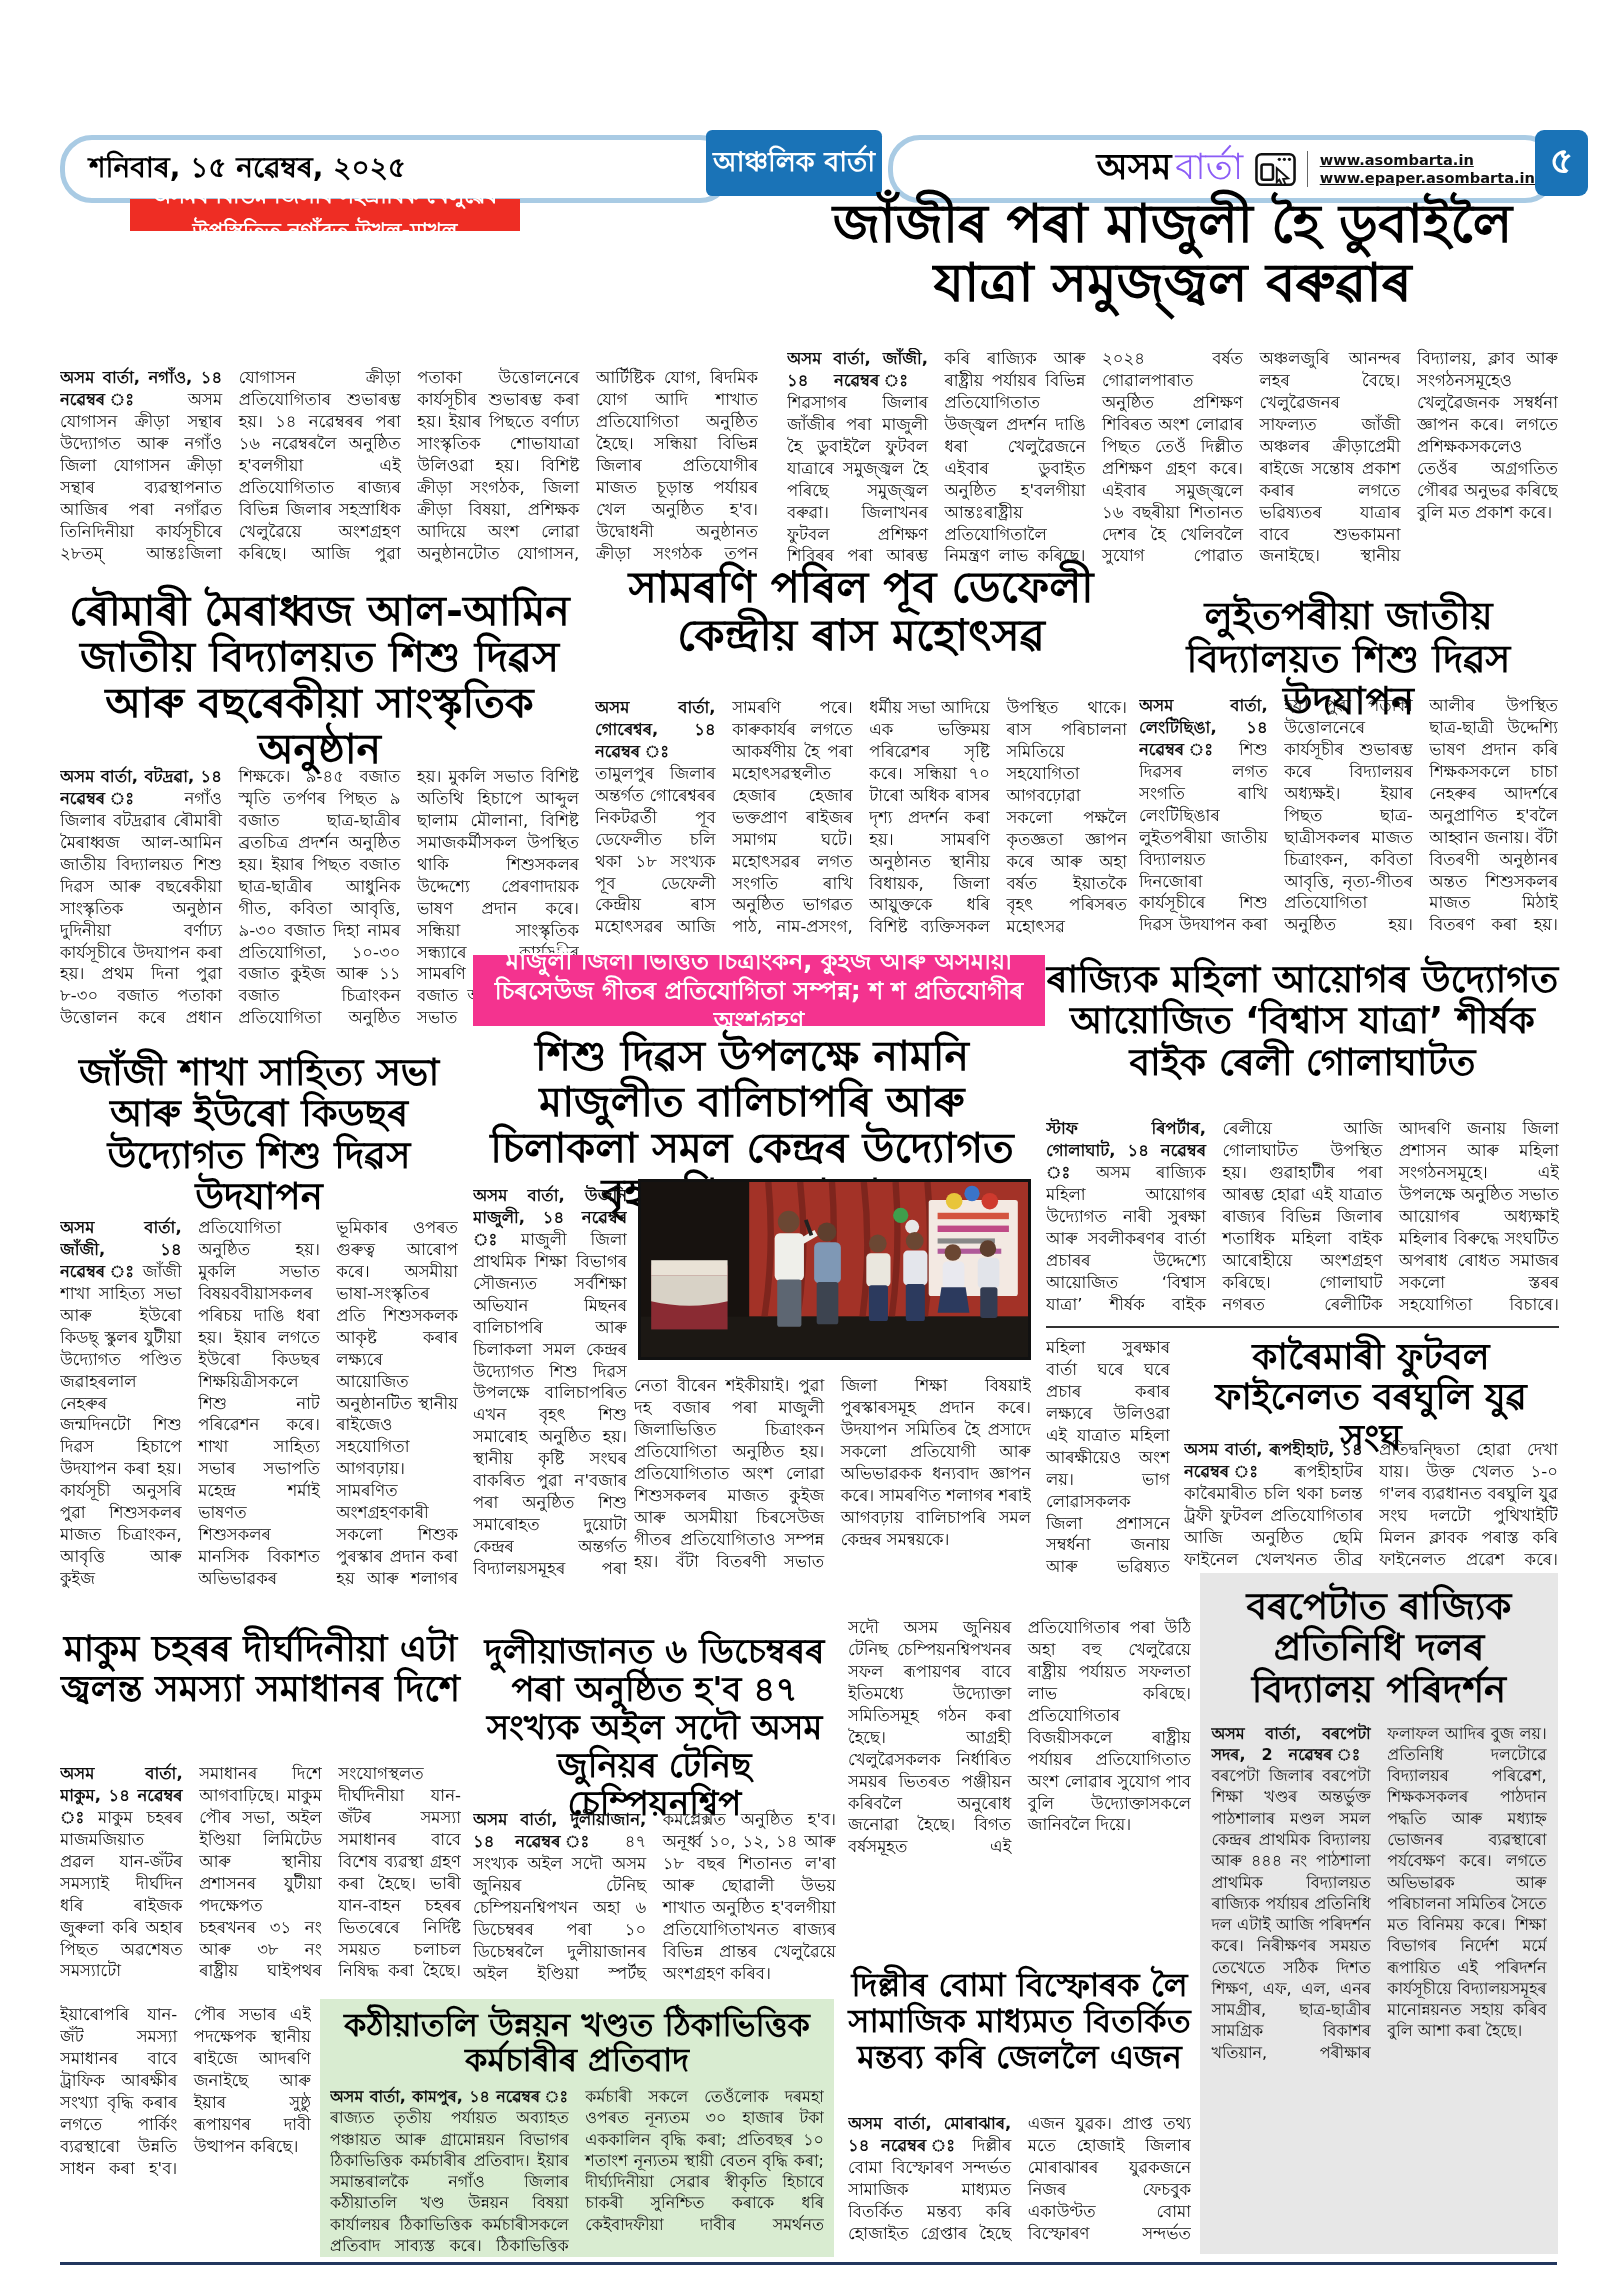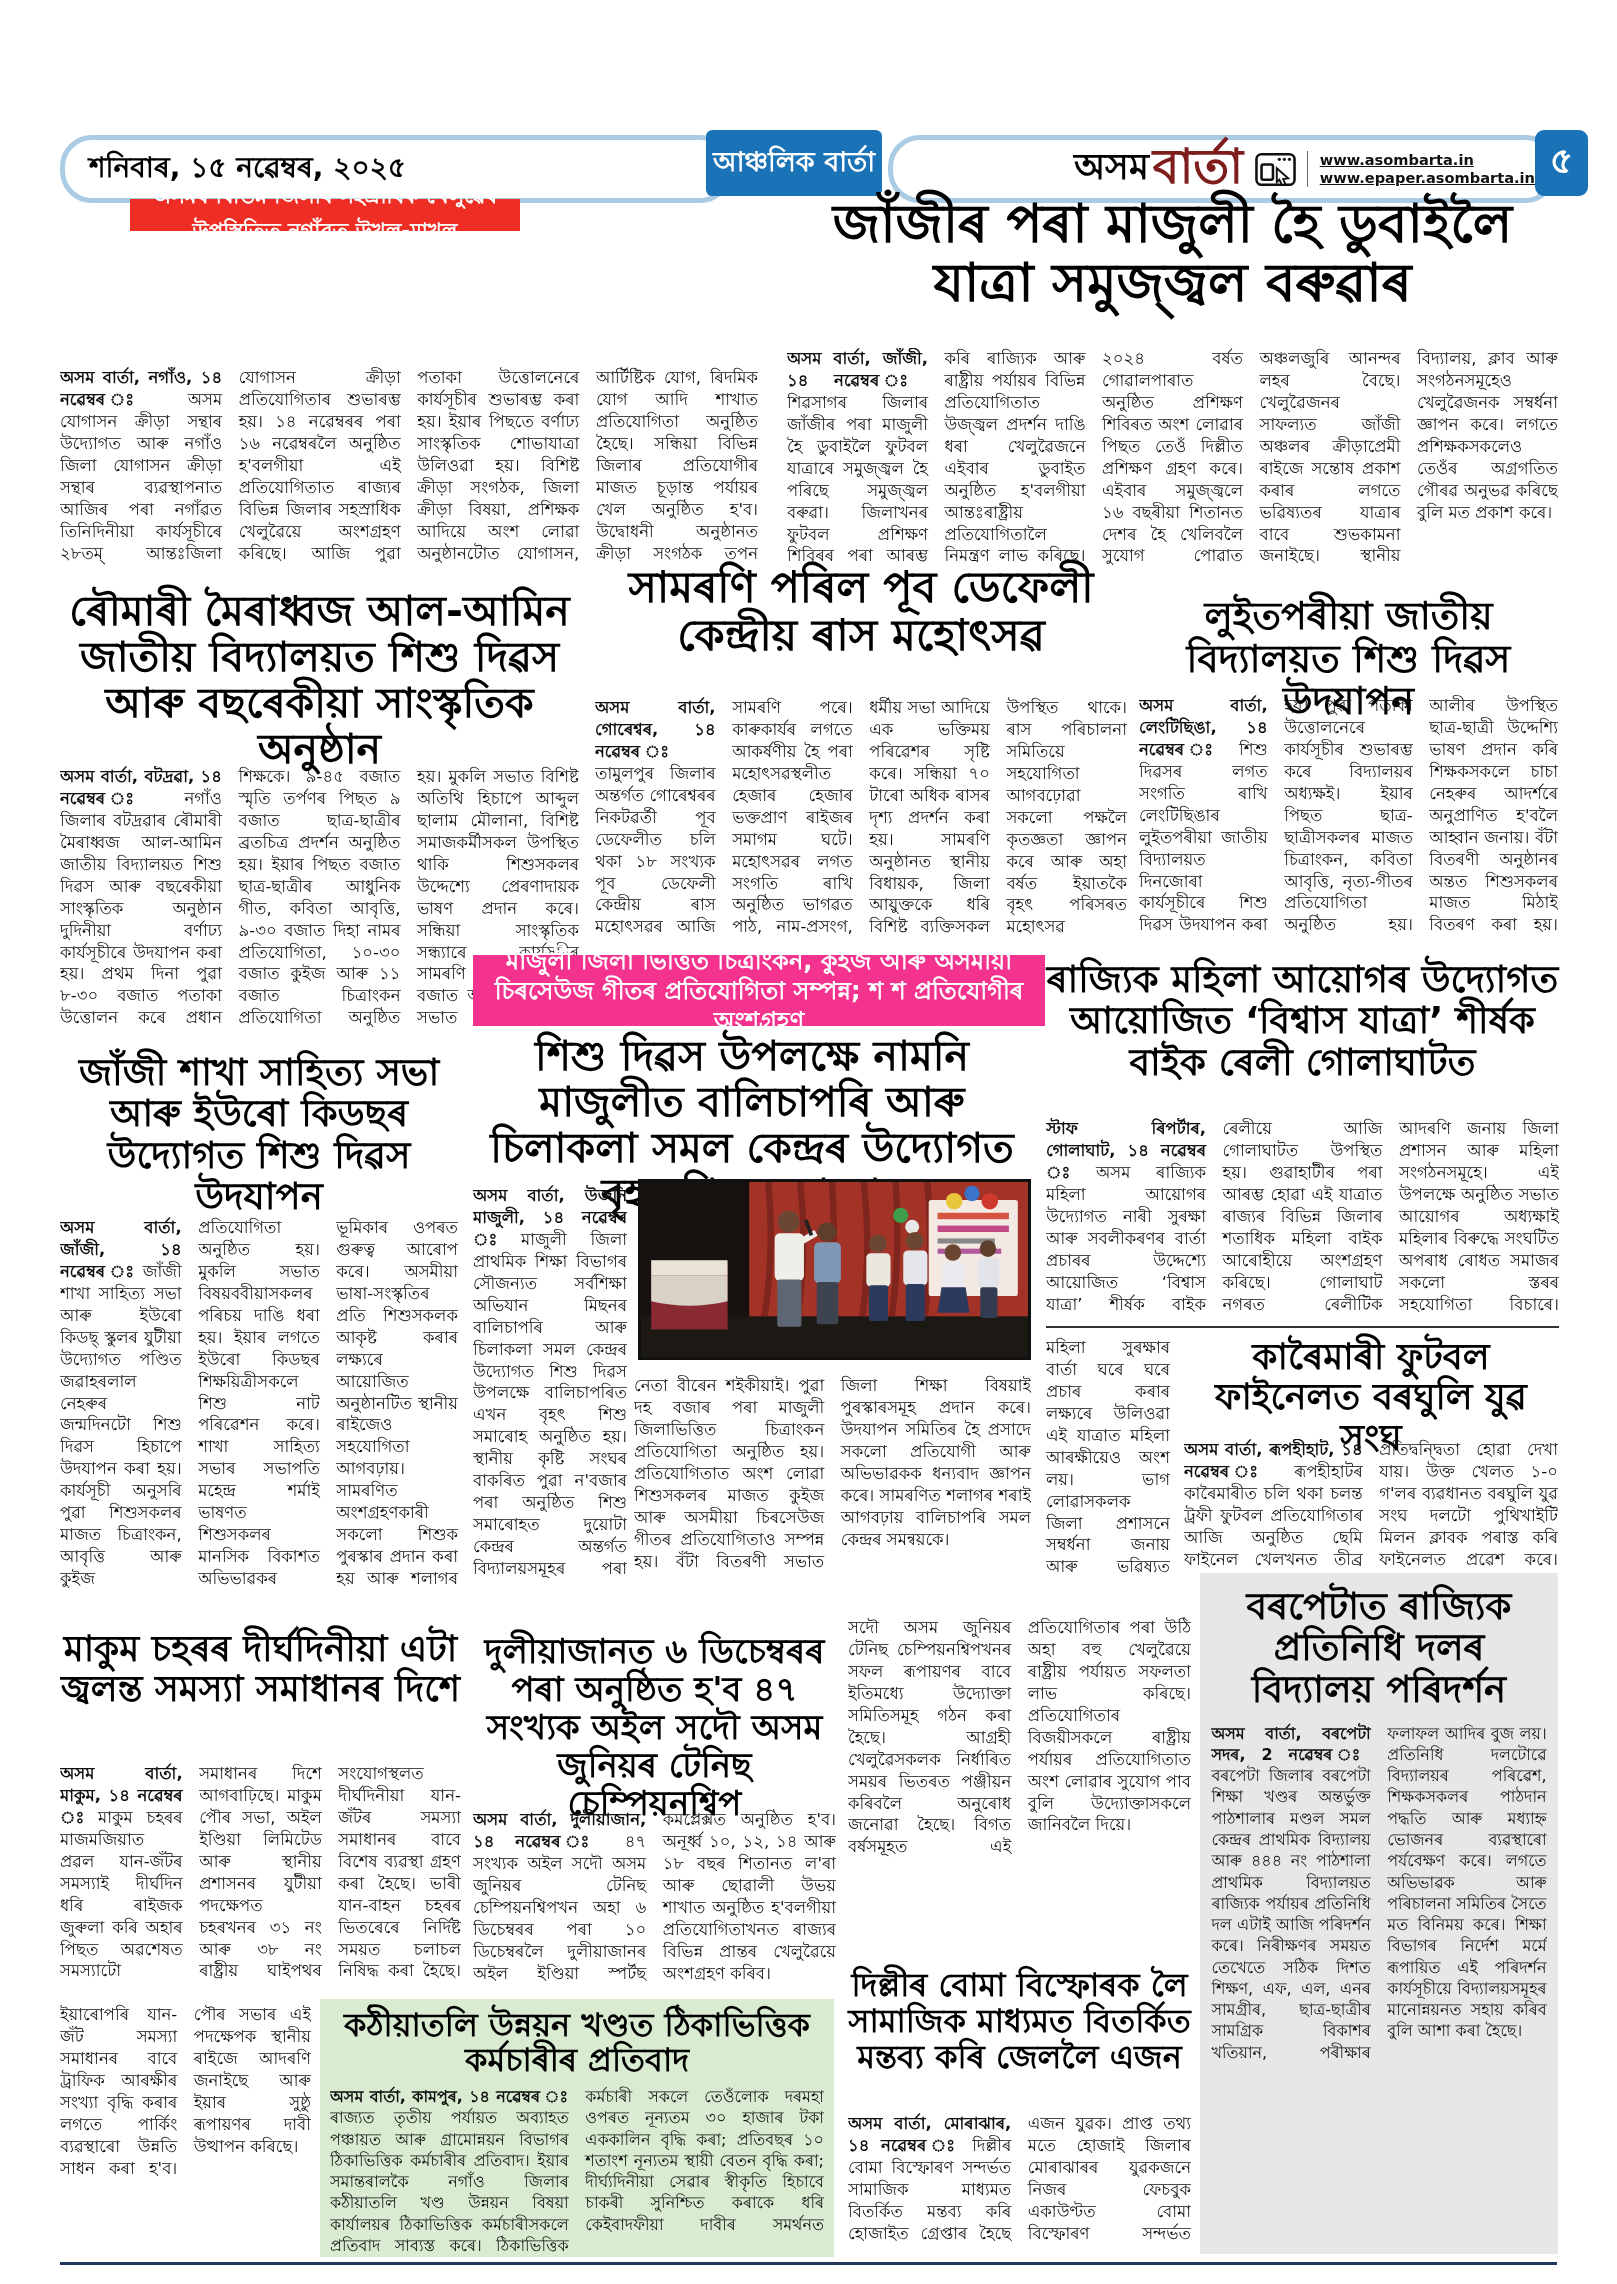--- a/index.html
+++ b/index.html
@@ -29,21 +29,21 @@
   <div class="abs pill" style="left:60px;top:135px;width:638px;height:58px;padding-left:24px;">
     <span style="font-size:28px;font-weight:bold;color:#000;">শনিবাৰ, ১৫ নৱেম্বৰ, ২০২৫</span>
   </div>
 
   <div class="abs bluebox" style="left:706px;top:130px;width:176px;height:66px;font-size:27px;">
     <span>আঞ্চলিক বাৰ্তা</span>
   </div>
 
   <div class="abs pill" style="left:888px;top:135px;width:642px;height:58px;justify-content:flex-end;padding-right:16.5px;gap:11.4px;">
     <span style="font-size:36px;font-weight:bold;color:#000;">অসম</span>
-    <span style="font-size:48px;font-weight:bold;color:#7f1d1d;margin-left:-7.6px;">বাৰ্তা</span>
+    <span style="font-size:36px;font-weight:normal;color:#8b5cf6;margin-left:-7.6px;">বাৰ্তা</span>
     <span style="display:inline-block;line-height:0;">
       <svg width="41" height="33" viewBox="0 0 64 52">
         <rect x="2" y="2" width="60" height="48" rx="8" fill="none" stroke="#111" stroke-width="4"></rect>
         <circle cx="38" cy="10" r="2.5" fill="#111"></circle>
           <circle cx="46" cy="10" r="2.5" fill="#111"></circle>
           <circle cx="54" cy="10" r="2.5" fill="#111"></circle>
         <rect x="10" y="18" width="18" height="24" rx="3" fill="none" stroke="#111" stroke-width="4"></rect>
         <path d="M34 24 L52 40 L44 41 L48 50 L42 50 L38 42 L34 46 Z" fill="#fff" stroke="#111" stroke-width="3"></path>
       </svg>
     </span>

